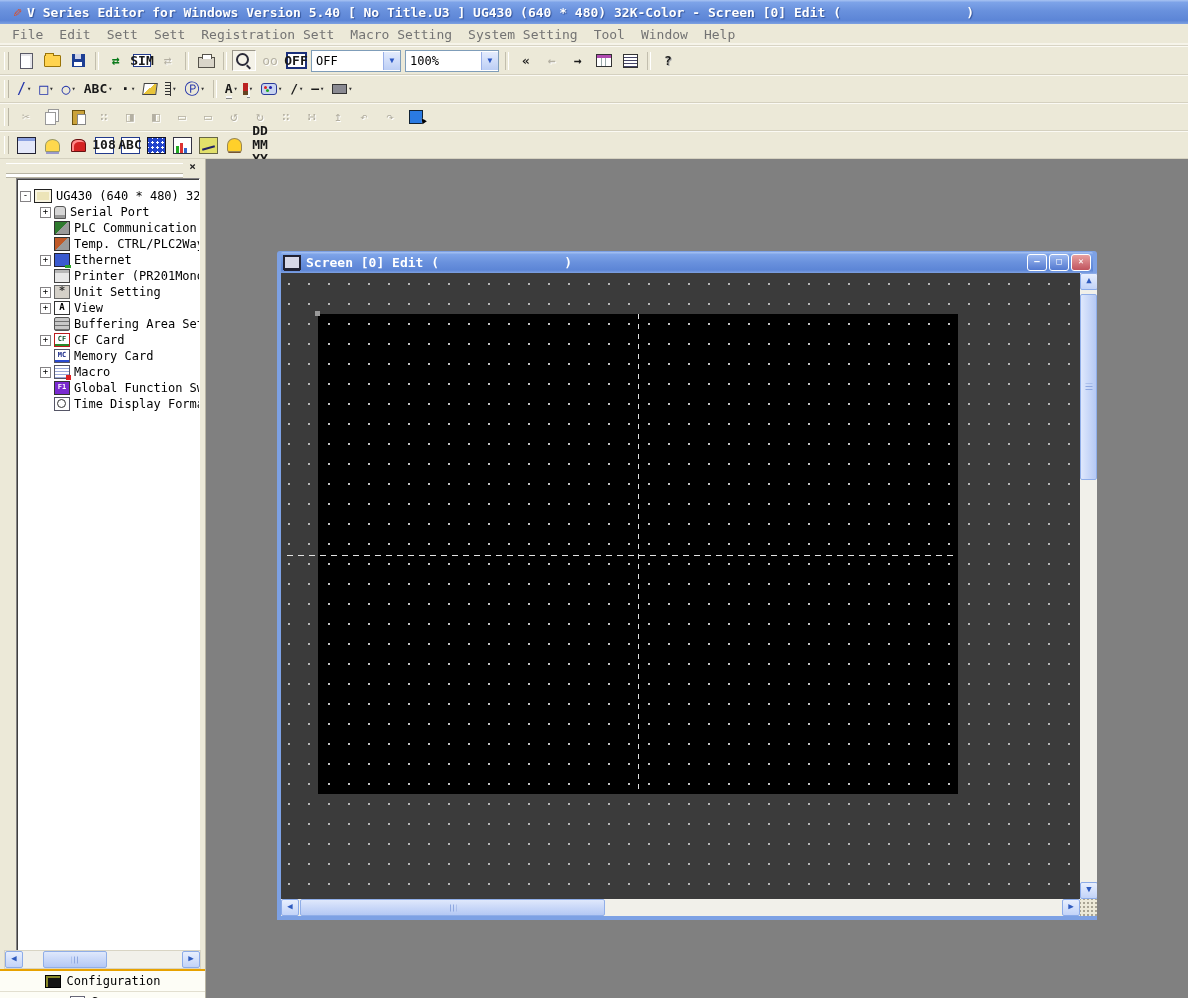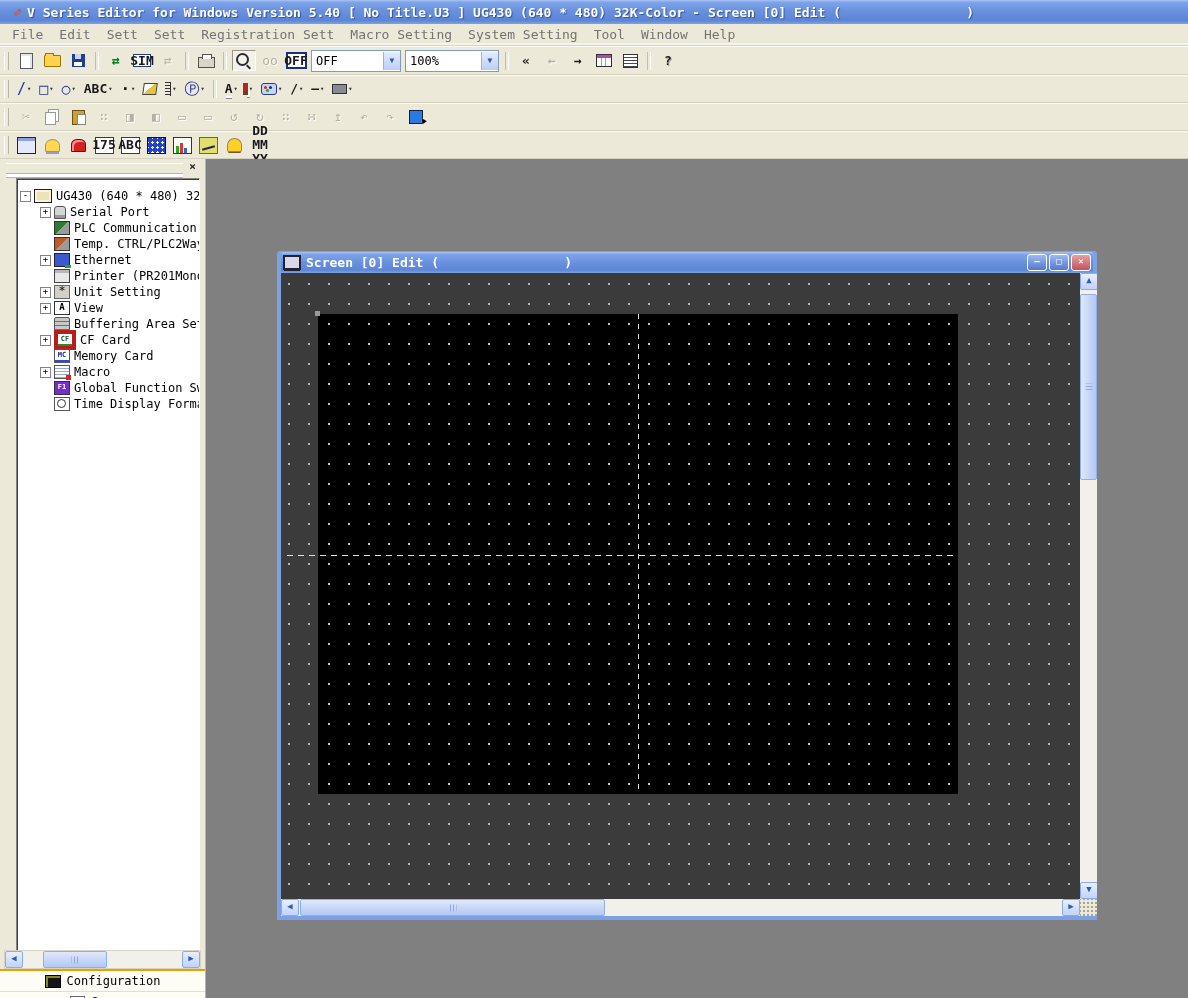--- a/index.html
+++ b/index.html
@@ -112,21 +112,21 @@
   .t-plc{background:linear-gradient(135deg,#2e7a2e 48%,#9a9a9a 48%);border:1px solid #333;}
   .t-temp{background:linear-gradient(135deg,#c05a28 48%,#9a9a9a 48%);border:1px solid #333;}
   .t-eth{background:#3a5ad0;border:1px solid #223;position:relative;}
   .t-eth::after{content:"";position:absolute;right:-2px;bottom:-2px;width:6px;height:3px;background:#2aa22a;}
   .t-print{background:#e8e8e8;border:1px solid #444;box-shadow:inset 0 3px 0 #b8b8b8;}
   .t-gear{background:#d4d0c8;border:1px solid #666;color:#333;}
   .t-gear i{font-size:11px;line-height:9px;}
   .t-font{background:#fff;border:1px solid #333;color:#000;}
   .t-font i{font-size:9px;line-height:11px;}
   .t-buffer{background:repeating-linear-gradient(180deg,#c8c8c8 0 3px,#707070 3px 4px);border:1px solid #555;border-radius:2px;}
-  .t-cf{background:#fff;border:4px solid #b91c1c;color:#14532d;box-shadow:inset 0 -2px 0 #2a8a2a;}
+  .t-cf{background:#fff;border:1px solid #b91c1c;color:#14532d;box-shadow:inset 0 -2px 0 #2a8a2a;}
   .t-mc{background:#fff;border:1px solid #556;color:#1a2a8a;box-shadow:inset 0 -2px 0 #2a4ad0;}
   .t-macro{background:#fff;border:1px solid #556;background-image:repeating-linear-gradient(180deg,transparent 0 2px,#9aa8d8 2px 3px);position:relative;}
   .t-macro::after{content:"";position:absolute;right:-2px;bottom:-2px;width:5px;height:5px;background:#d22;}
   .t-f1{background:#7a2ad0;border:1px solid #333;color:#fff;}
   .t-clock{background:#fff;border:1px solid #556;position:relative;}
   .t-clock::after{content:"";position:absolute;left:2px;top:1px;width:7px;height:7px;border:1px solid #333;border-radius:50%;}
 
   
   .hsb-panel{position:absolute;left:4px;right:4px;bottom:46px;height:17px;background:#f1f0ea;border:1px solid #d8d4c4;display:flex;}
   .sb-btn{width:16px;height:15px;flex:none;background:linear-gradient(180deg,#e8effe,#c2d3f8);border:1px solid #8cabe8;border-radius:2px;
@@ -374,21 +374,21 @@
     <button class="tb">
           <span class="ti pi pi-switch"></span>
 
         </button><button class="tb">
           <span class="ti pi-lamp"></span>
 
         </button><button class="tb">
           <span class="ti pi-alarm"></span>
 
         </button><button class="tb">
-          <span class="ti pi pi-num">175</span>
+          <span class="ti pi pi-num">108</span>
 
         </button><button class="tb">
           <span class="ti pi pi-char">ABC</span>
 
         </button><button class="tb">
           <span class="ti pi pi-keypad"></span>
 
         </button><button class="tb">
           <span class="ti pi pi-graph"></span>
 

